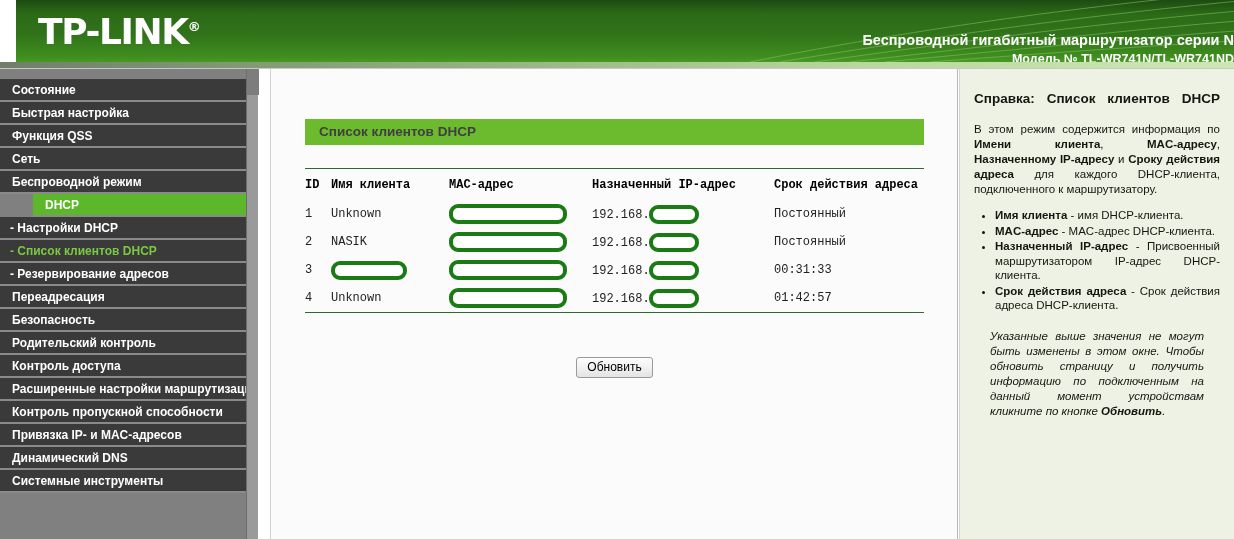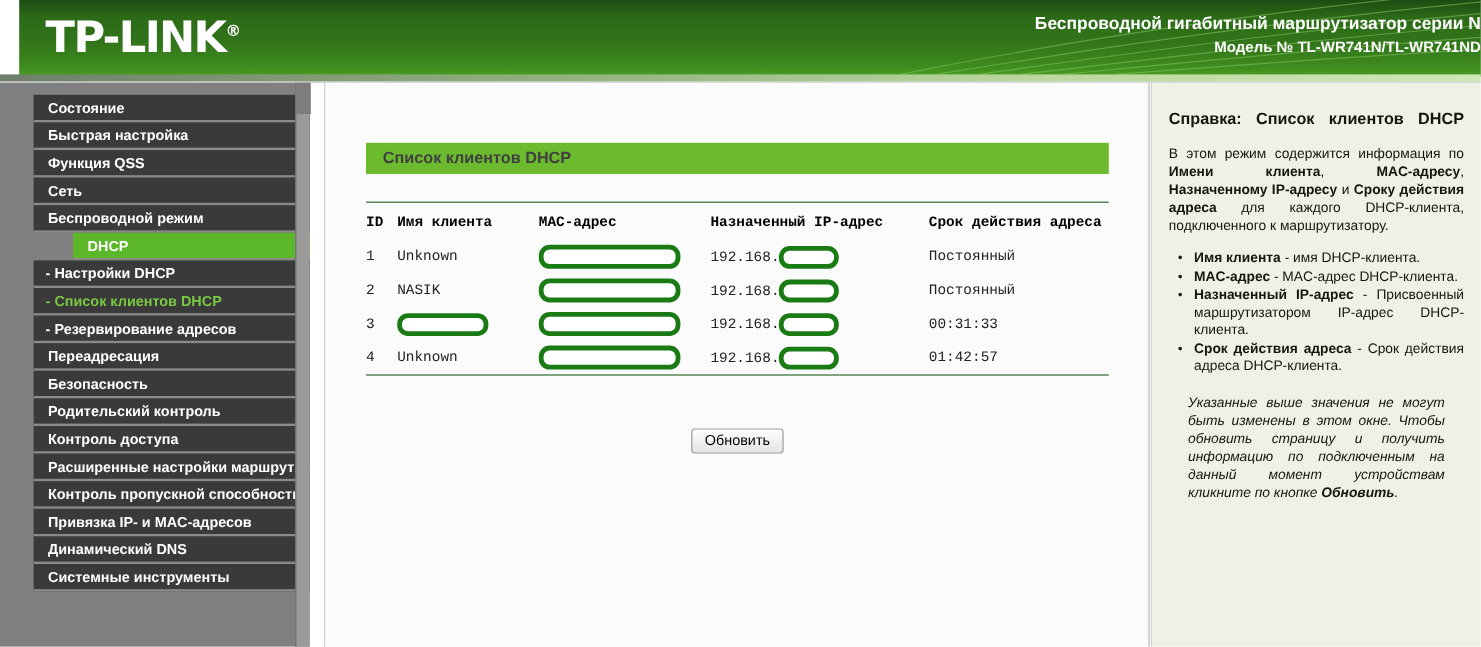--- a/index.html
+++ b/index.html
@@ -30,36 +30,35 @@
     font-weight: bold;
     letter-spacing: -1.4px;
     font-family: "DejaVu Sans", sans-serif;
     white-space: nowrap;
   }
   #logo .reg { font-size: 13px; vertical-align: super; letter-spacing: 0; }
   #model-block {
     position: absolute; right: 16px; top: 10px;
     text-align: right; color: #ffffff;
   }
-  #model-line1 { font-size: 14.5px; font-weight: bold; line-height: 20px; white-space: nowrap; }
+  #model-line1 { font-size: 14.5px; font-weight: bold; line-height: 20px; white-space: nowrap; margin-top: 20px; }
   #model-line2 { font-size: 12.5px; font-weight: bold; line-height: 18px; white-space: nowrap; }
 
   #header-underline {
     position: absolute; left: 0; top: 62px; width: 1234px; height: 6px;
     background: linear-gradient(to right, #6f7f6a 0%, #8fae7d 35%, #b9d79e 70%, #cfe6b5 100%);
   }
   #header-underline2 {
     position: absolute; left: 0; top: 68px; width: 1234px; height: 1px; background: #c8c8c8;
   }
 
   
   #sidebar {
     position: absolute; left: 0; top: 69px; width: 258px; height: 470px;
     background: #808080;
-    padding-left: 28px;
   }
   #sidebar-inner { padding-top: 10px; }
   .menu-item {
     height: 23px;
     line-height: 23px;
     padding-left: 12px;
     background: #3a3a3a;
     color: #ffffff;
     font-size: 12px;
     font-weight: bold;

